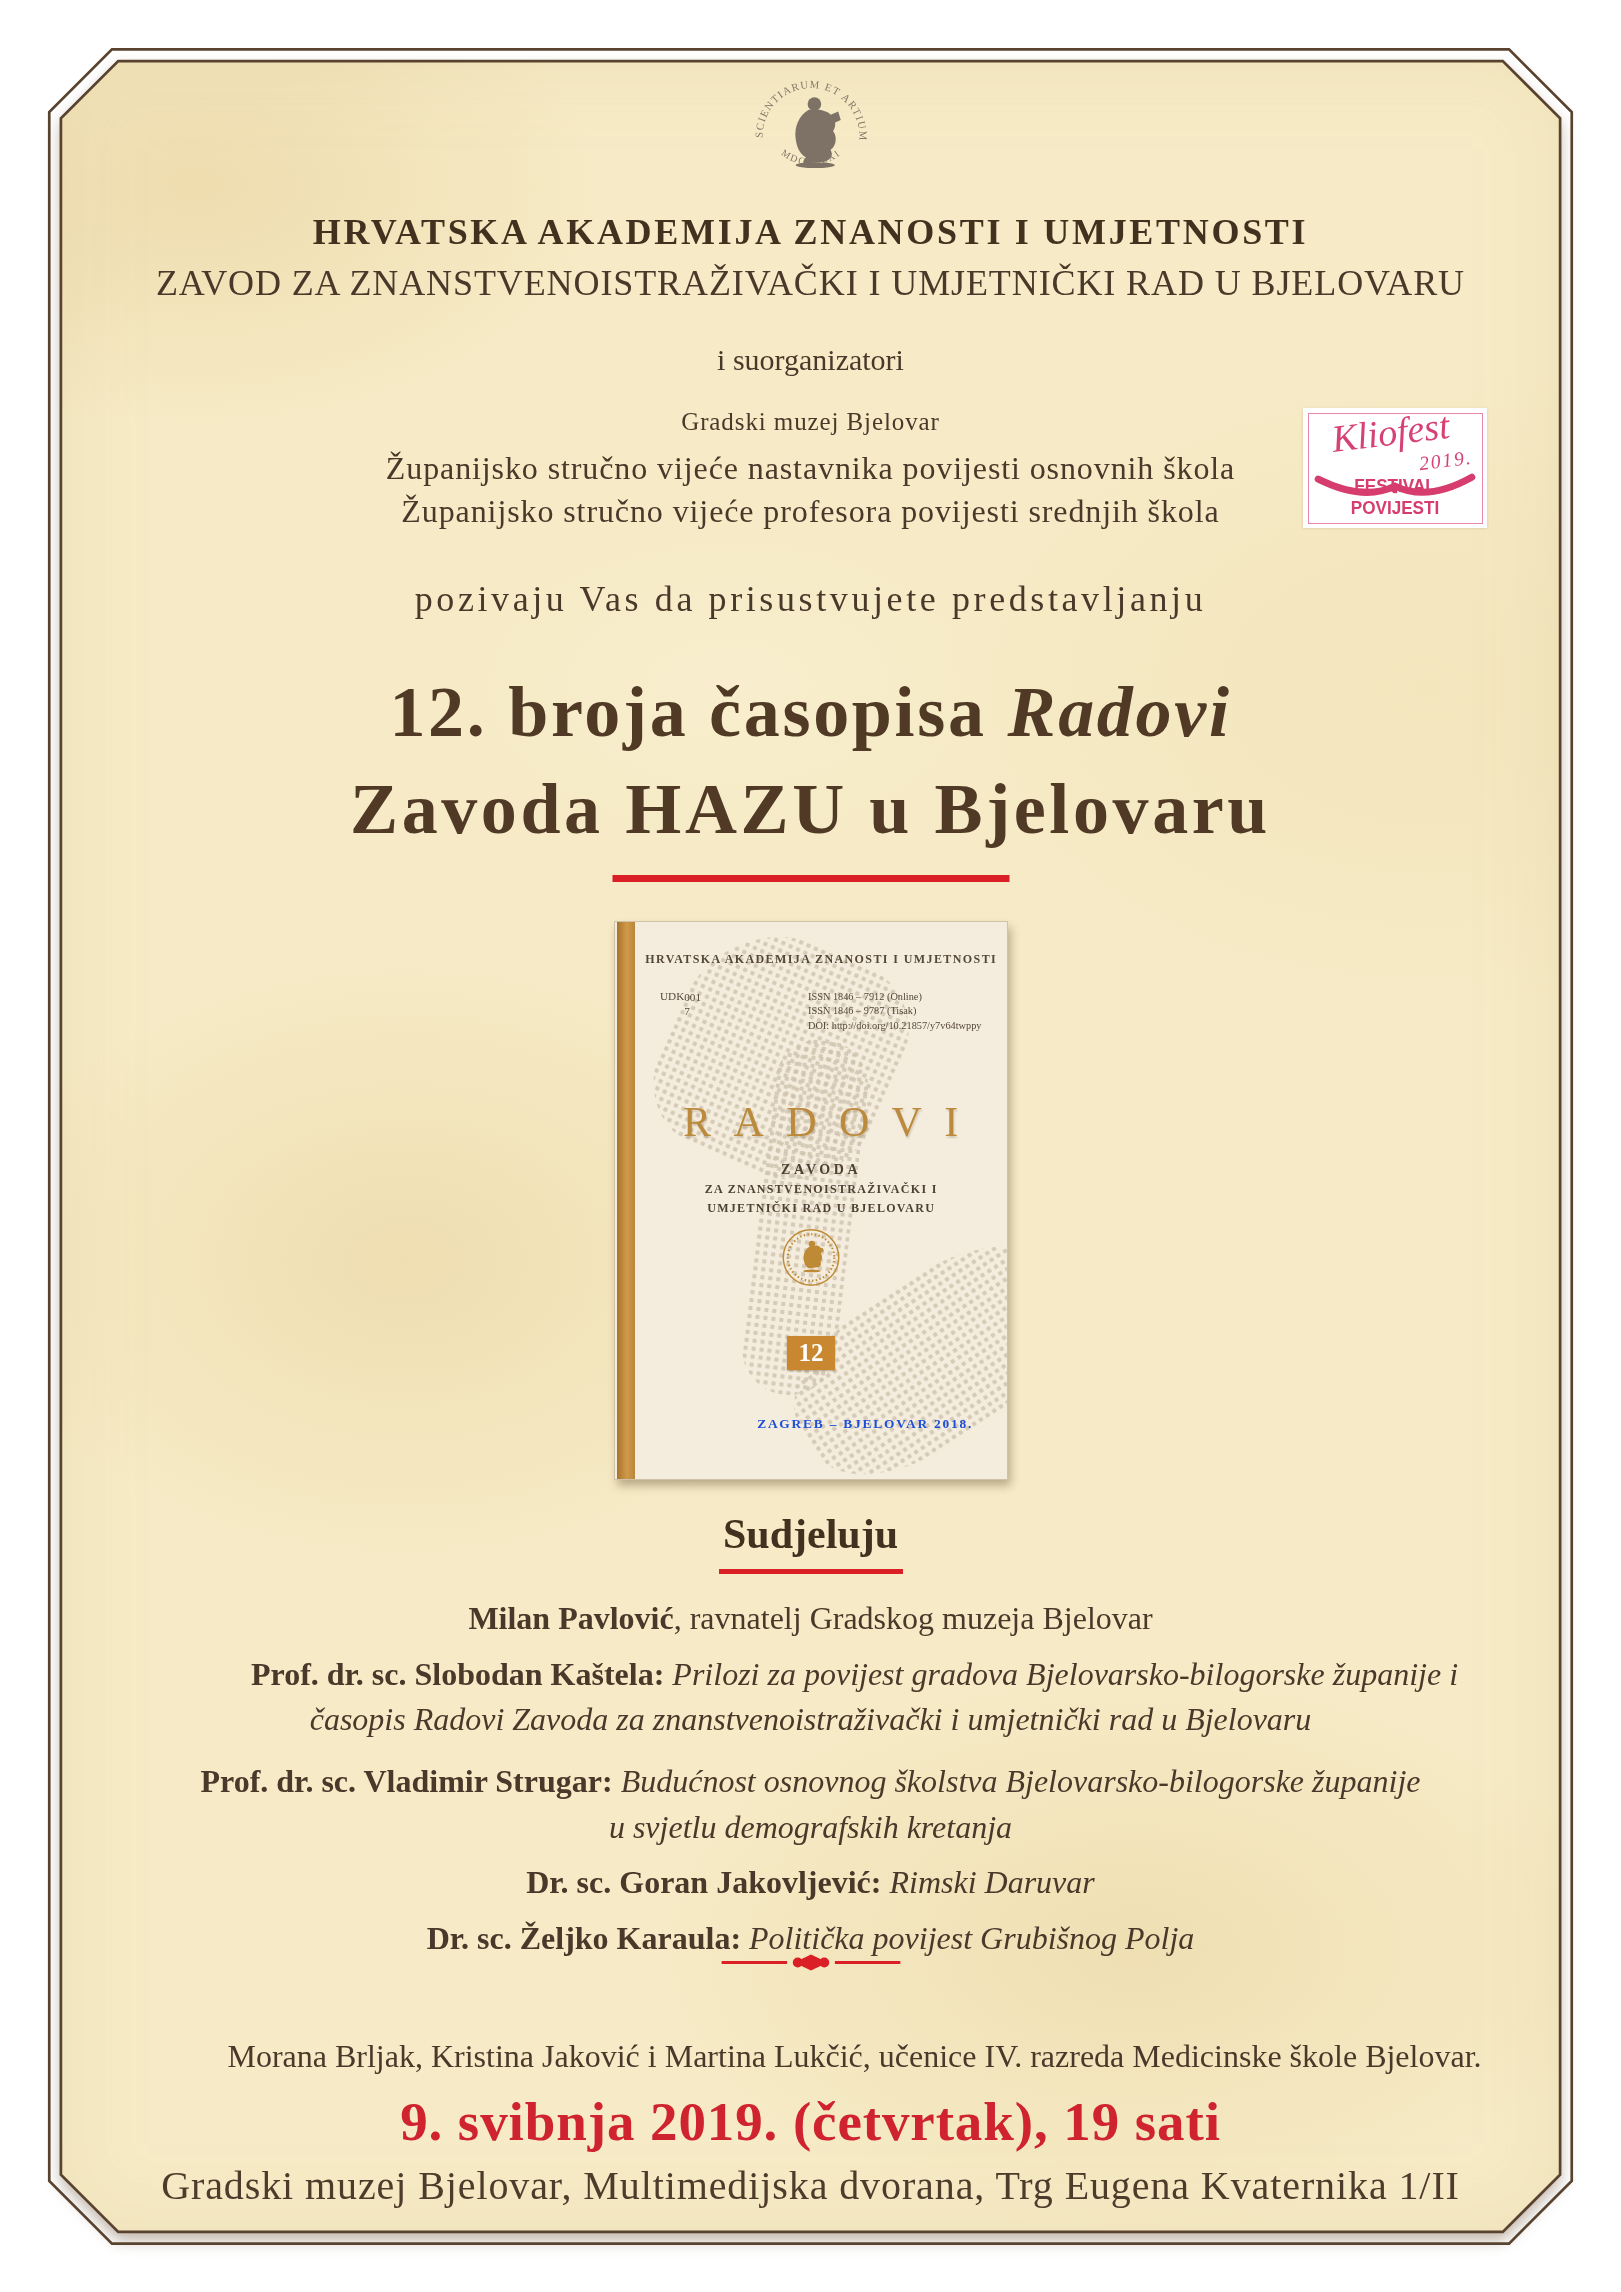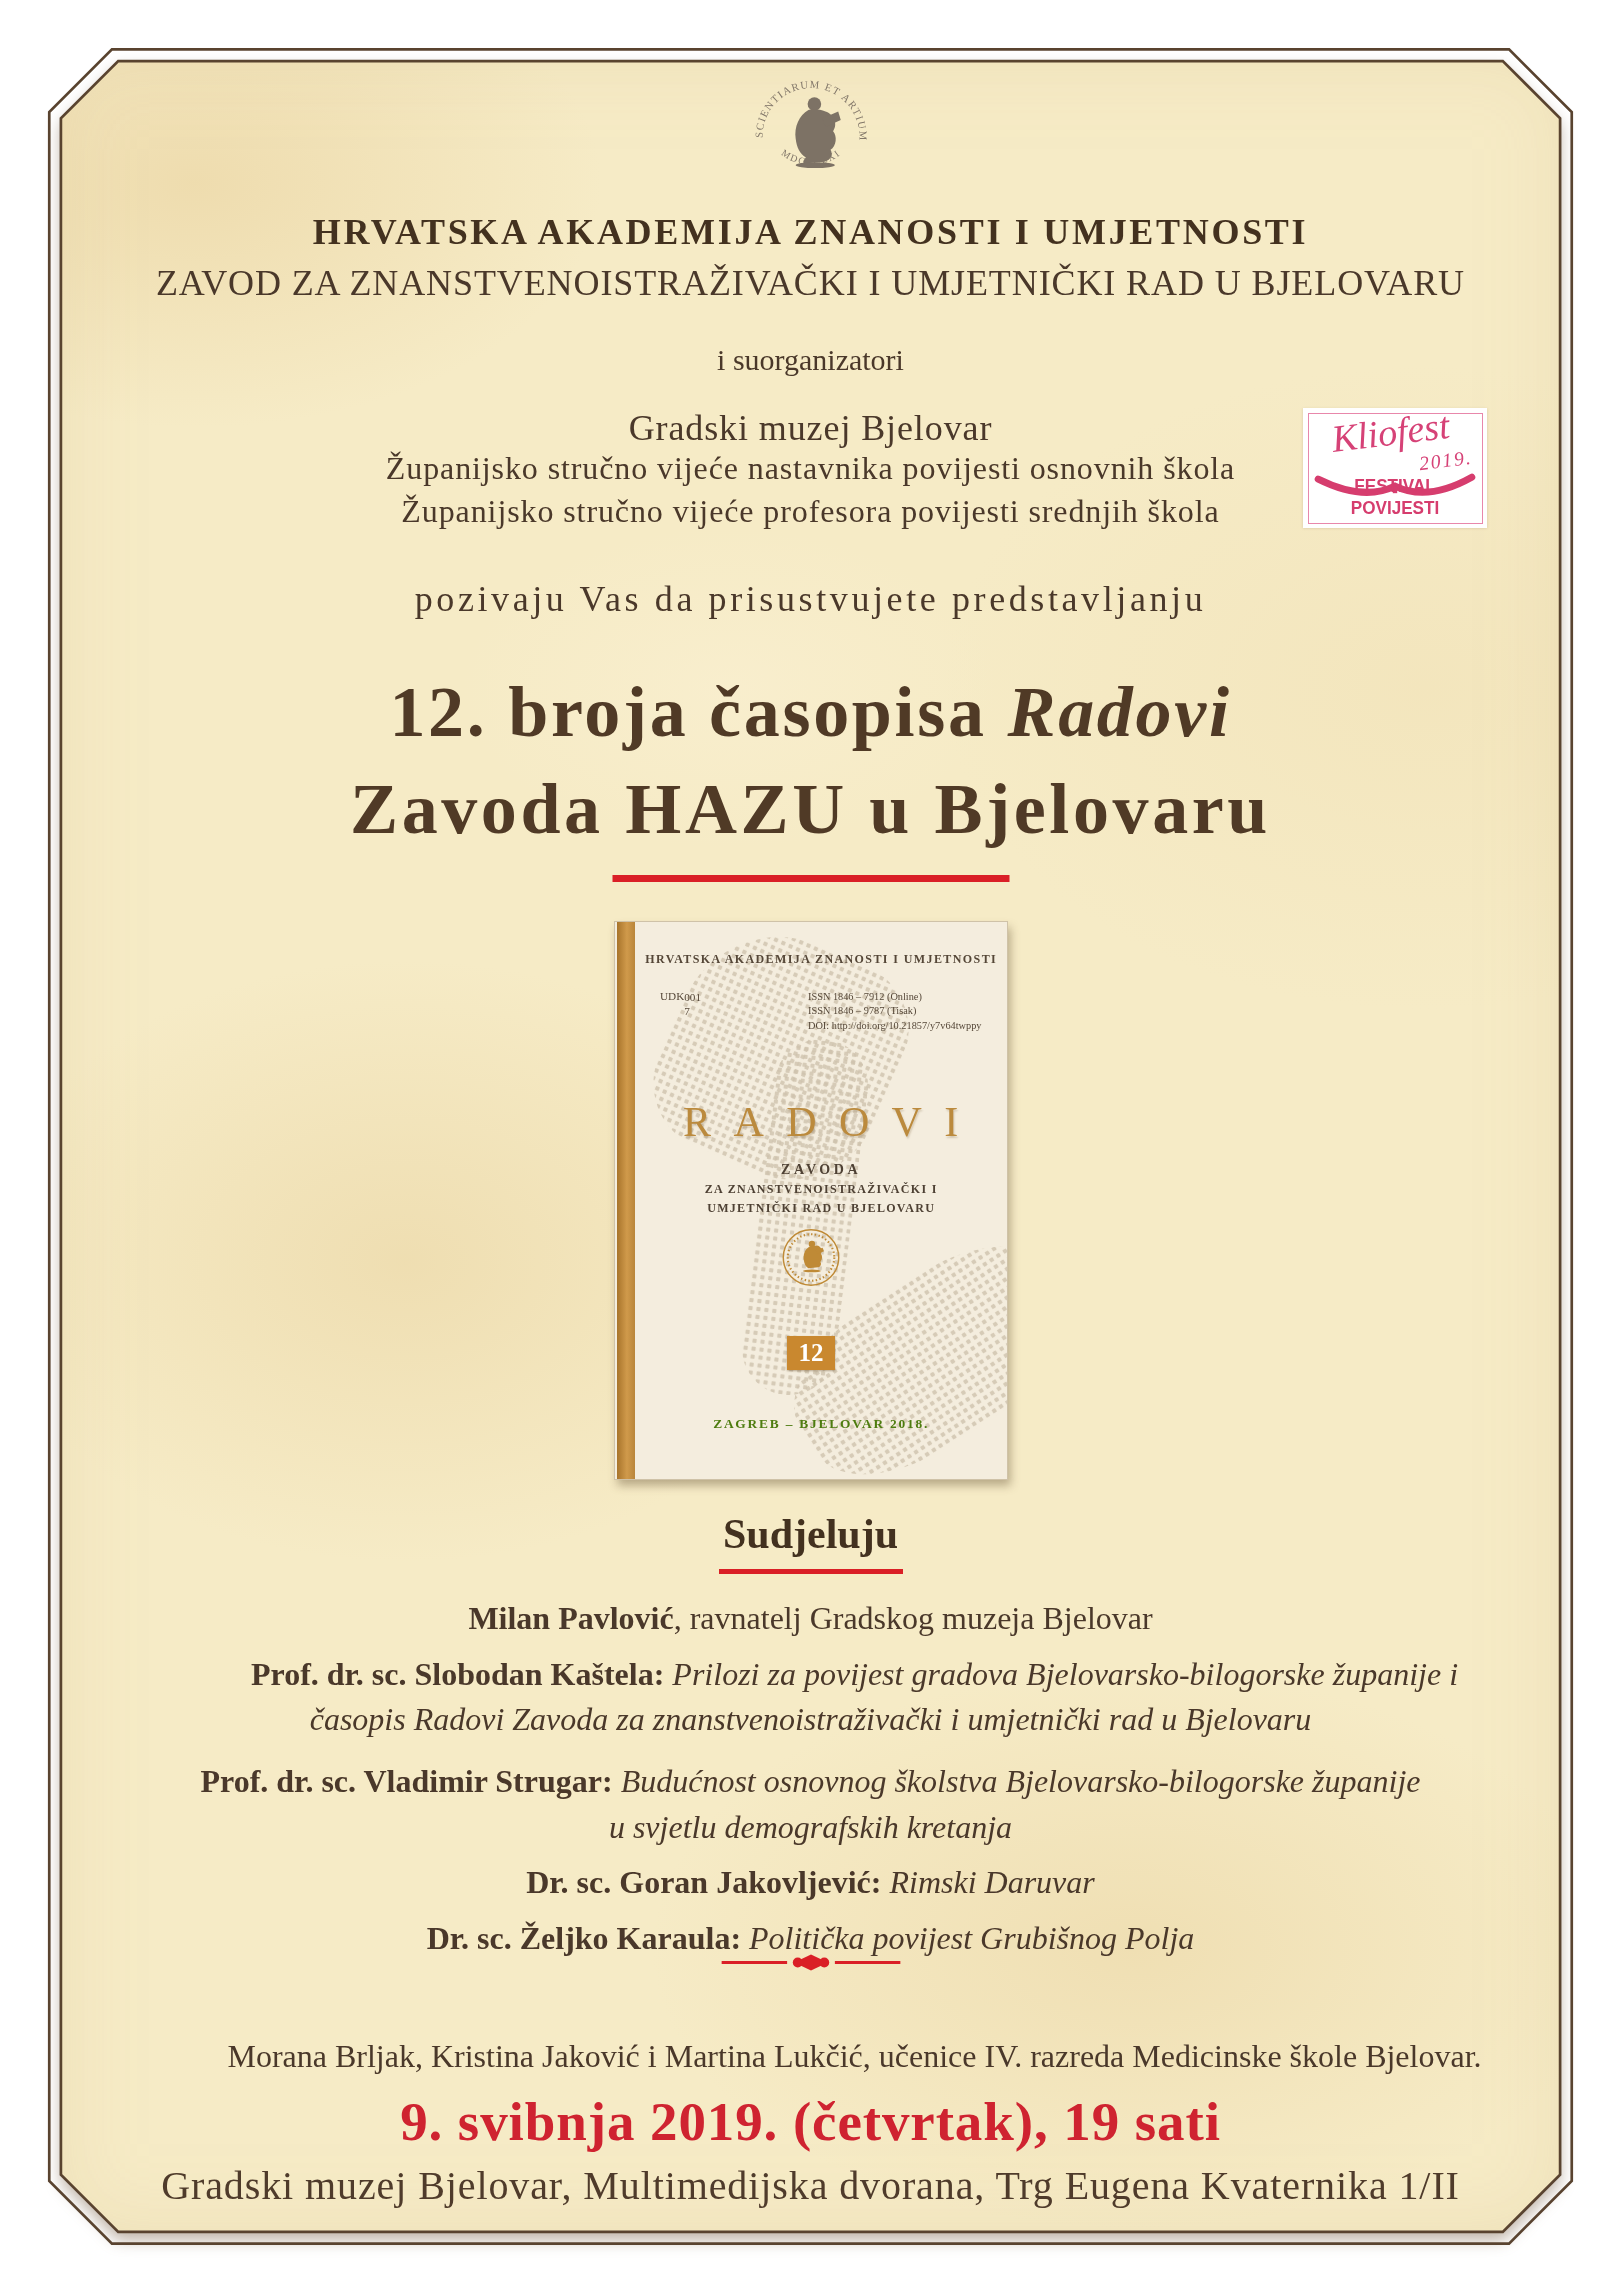--- a/index.html
+++ b/index.html
@@ -23,21 +23,21 @@
   svg.frame{position:absolute;inset:0;pointer-events:none;}
   .ln{position:absolute;left:0;width:100%;text-align:center;line-height:1.18;}
   .b{font-weight:bold;}
   .i{font-style:italic;}
   .red{color:#cf2330;}
   .rule{position:absolute;left:50%;transform:translateX(-50%);background:#da1f26;}
   
   .hdr1{top:211px;font-size:36px;font-weight:bold;letter-spacing:2.7px;color:#43311f;}
   .hdr2{top:262px;font-size:36px;letter-spacing:0.9px;color:#4a382a;}
   .coorg{top:342px;font-size:30px;}
-  .org1{top:407px;font-size:36px;letter-spacing:0.9px;}
+  .org1{top:407px;font-size:25px;letter-spacing:0.9px;}
   .org2{top:450px;font-size:32px;letter-spacing:0.9px;}
   .org3{top:493px;font-size:32px;letter-spacing:0.9px;}
   .lead{top:578px;font-size:36px;letter-spacing:3.6px;}
   .title1{top:670px;font-size:72px;font-weight:bold;letter-spacing:2.7px;color:#503a26;}
   .title2{top:767px;font-size:72px;font-weight:bold;letter-spacing:3.6px;color:#503a26;}
   
   .seal-top{position:absolute;left:50%;top:64px;transform:translateX(-50%);}
   
   .kliofest{position:absolute;left:1303px;top:408px;width:184px;height:120px;background:#ffffff;box-shadow:0 0.9px 2.7px rgba(120,90,60,.25);}
   .kliofest .inner{position:absolute;inset:4.5px;border:1.8px solid #e887ab;}
@@ -56,21 +56,21 @@
   .cv-acad{top:30px;font-size:12px;letter-spacing:1.4px;font-weight:bold;color:#554738;}
   .cv-udk{position:absolute;left:45px;top:68px;font-size:11.2px;color:#554738;display:flex;text-align:left;}
   .cv-udk .vals span{display:block;line-height:14.3px;}
   .cv-issn{position:absolute;left:193px;top:68px;font-size:10.3px;line-height:14.3px;text-align:left;color:#554738;}
   .cv-title{top:176px;font-size:42px;color:#bb8a3d;letter-spacing:22.4px;margin-left:10.7px;text-shadow:0.9px 1.8px 1.8px rgba(120,90,50,.25);}
   .cv-s1{top:240px;font-size:14px;font-weight:bold;letter-spacing:3.6px;color:#4e4134;}
   .cv-s2{top:260px;font-size:12px;font-weight:bold;letter-spacing:1.3px;color:#4e4134;}
   .cv-s3{top:279px;font-size:12px;font-weight:bold;letter-spacing:1.3px;color:#4e4134;}
   .cv-seal{position:absolute;left:50%;top:306px;transform:translateX(-50%);}
   .cv-issue{position:absolute;left:50%;top:414px;transform:translateX(-50%);width:48px;height:34px;background:#c9882f;color:#fff;font-weight:bold;font-size:25px;display:flex;align-items:center;justify-content:center;box-shadow:0 0.9px 1.8px rgba(90,60,20,.4);}
-  .cv-imprint{top:494px;font-size:13.4px;letter-spacing:1.8px;font-weight:bold;color:#4d7c0f;}
+  .cv-imprint{top:494px;font-size:13.4px;letter-spacing:1.8px;font-weight:bold;color:#1d4ed8;padding-left:44px;}
   
   .sudj{top:1510px;font-size:42px;font-weight:bold;color:#43311f;}
   .sudj-rule{top:1569px;width:184px;height:5.4px;}
   .title-rule{top:875px;width:397px;height:7.2px;}
   .p{font-size:32px;margin-top:20px;}
   .p-milan{top:1580px;}
   .p-kast1{top:1636px;padding-left:44px;}
   .p-kast2{top:1681px;}
   .p-stru1{top:1743px;}
   .p-stru2{top:1789px;}

